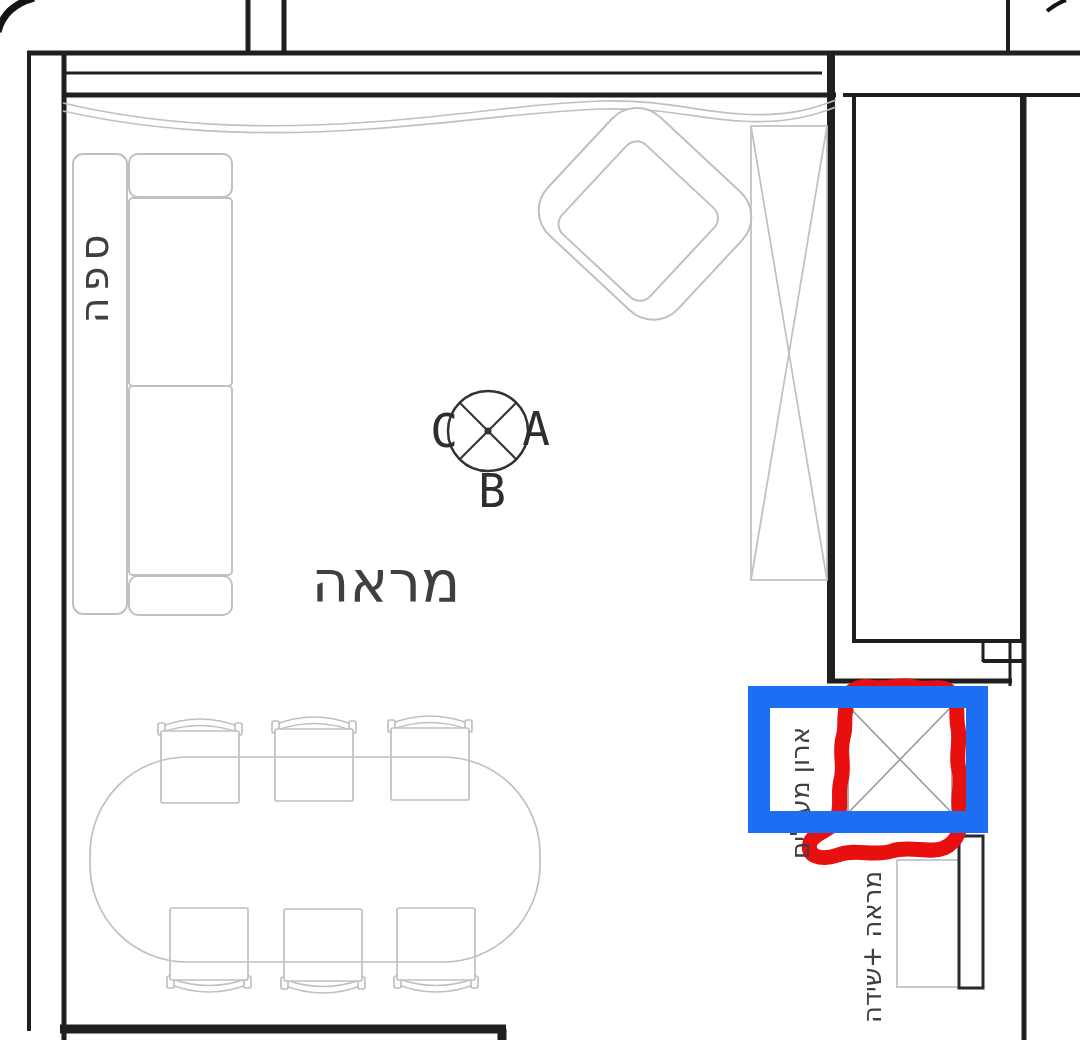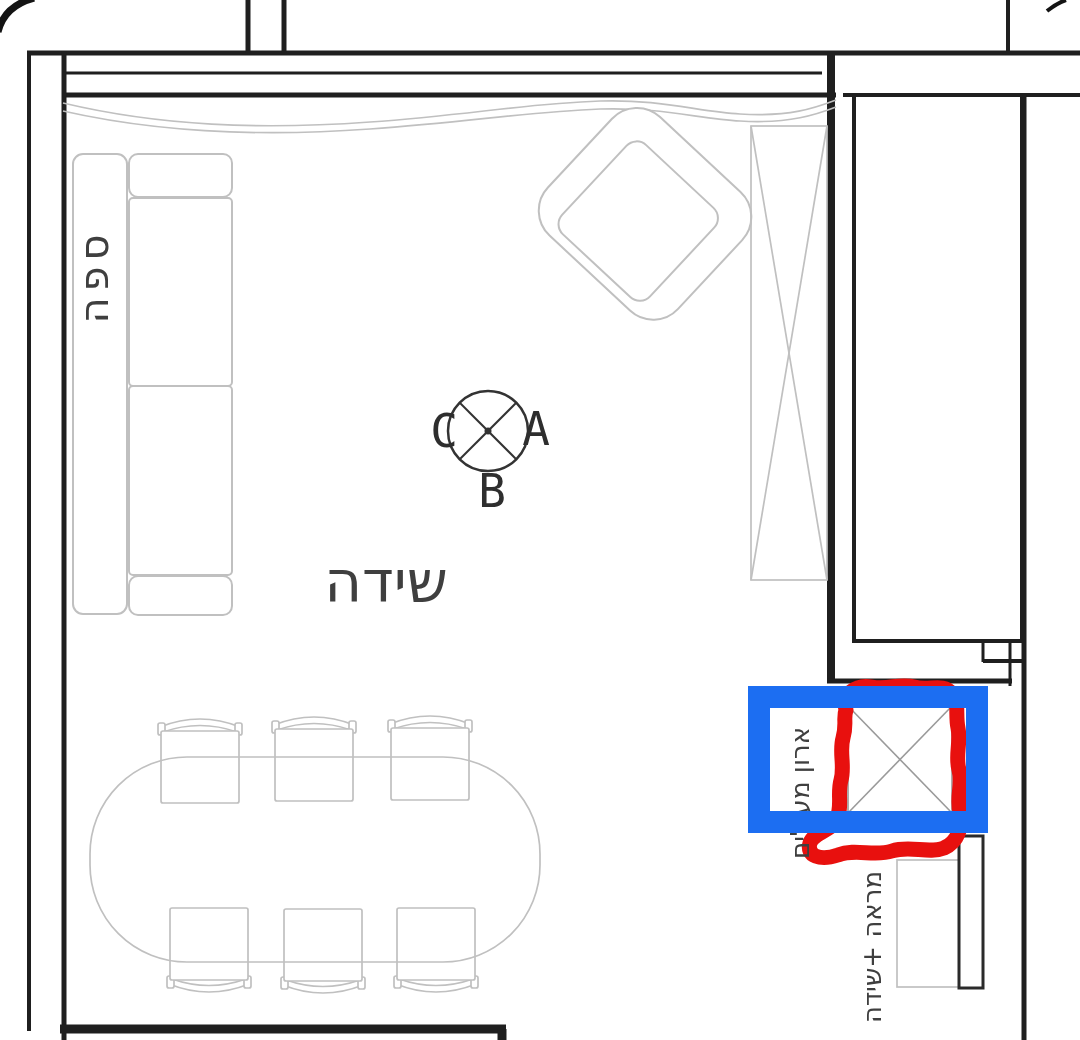--- a/index.html
+++ b/index.html
@@ -180,21 +180,21 @@
 
     <path class="red-pen" d="M846,710 C842,694 856,684 872,687 C888,690 900,683 914,687
              C928,691 944,683 951,693 C960,700 955,714 958,728
              C961,742 955,756 959,770 C963,784 956,798 960,812
              C963,826 958,842 944,848 C928,854 910,845 892,851
              C874,857 856,848 838,855 C820,861 806,856 810,843
              C814,832 830,832 836,820 C843,808 837,794 841,780
              C845,766 839,752 843,738 C847,724 843,718 846,710 Z"></path>
   </svg>
 
-  <div class="lbl h salon" style="left:386px;top:582px;">שידה</div>
+  <div class="lbl h salon" style="left:386px;top:582px;">מראה</div>
 
   <div class="lbl v sofa-lbl" style="left:94px;top:276px;">ספה</div>
 
   <div class="lbl v small-lbl" style="left:800px;top:793px;">ארון מעילים</div>
 
   <div class="lbl v small-lbl" style="left:872px;top:947px;">מראה +שידה</div>
 
   <div class="letter" style="left:444px;top:431px;">C</div>
   <div class="letter" style="left:536px;top:429px;">A</div>
   <div class="letter" style="left:492px;top:491px;">B</div>

